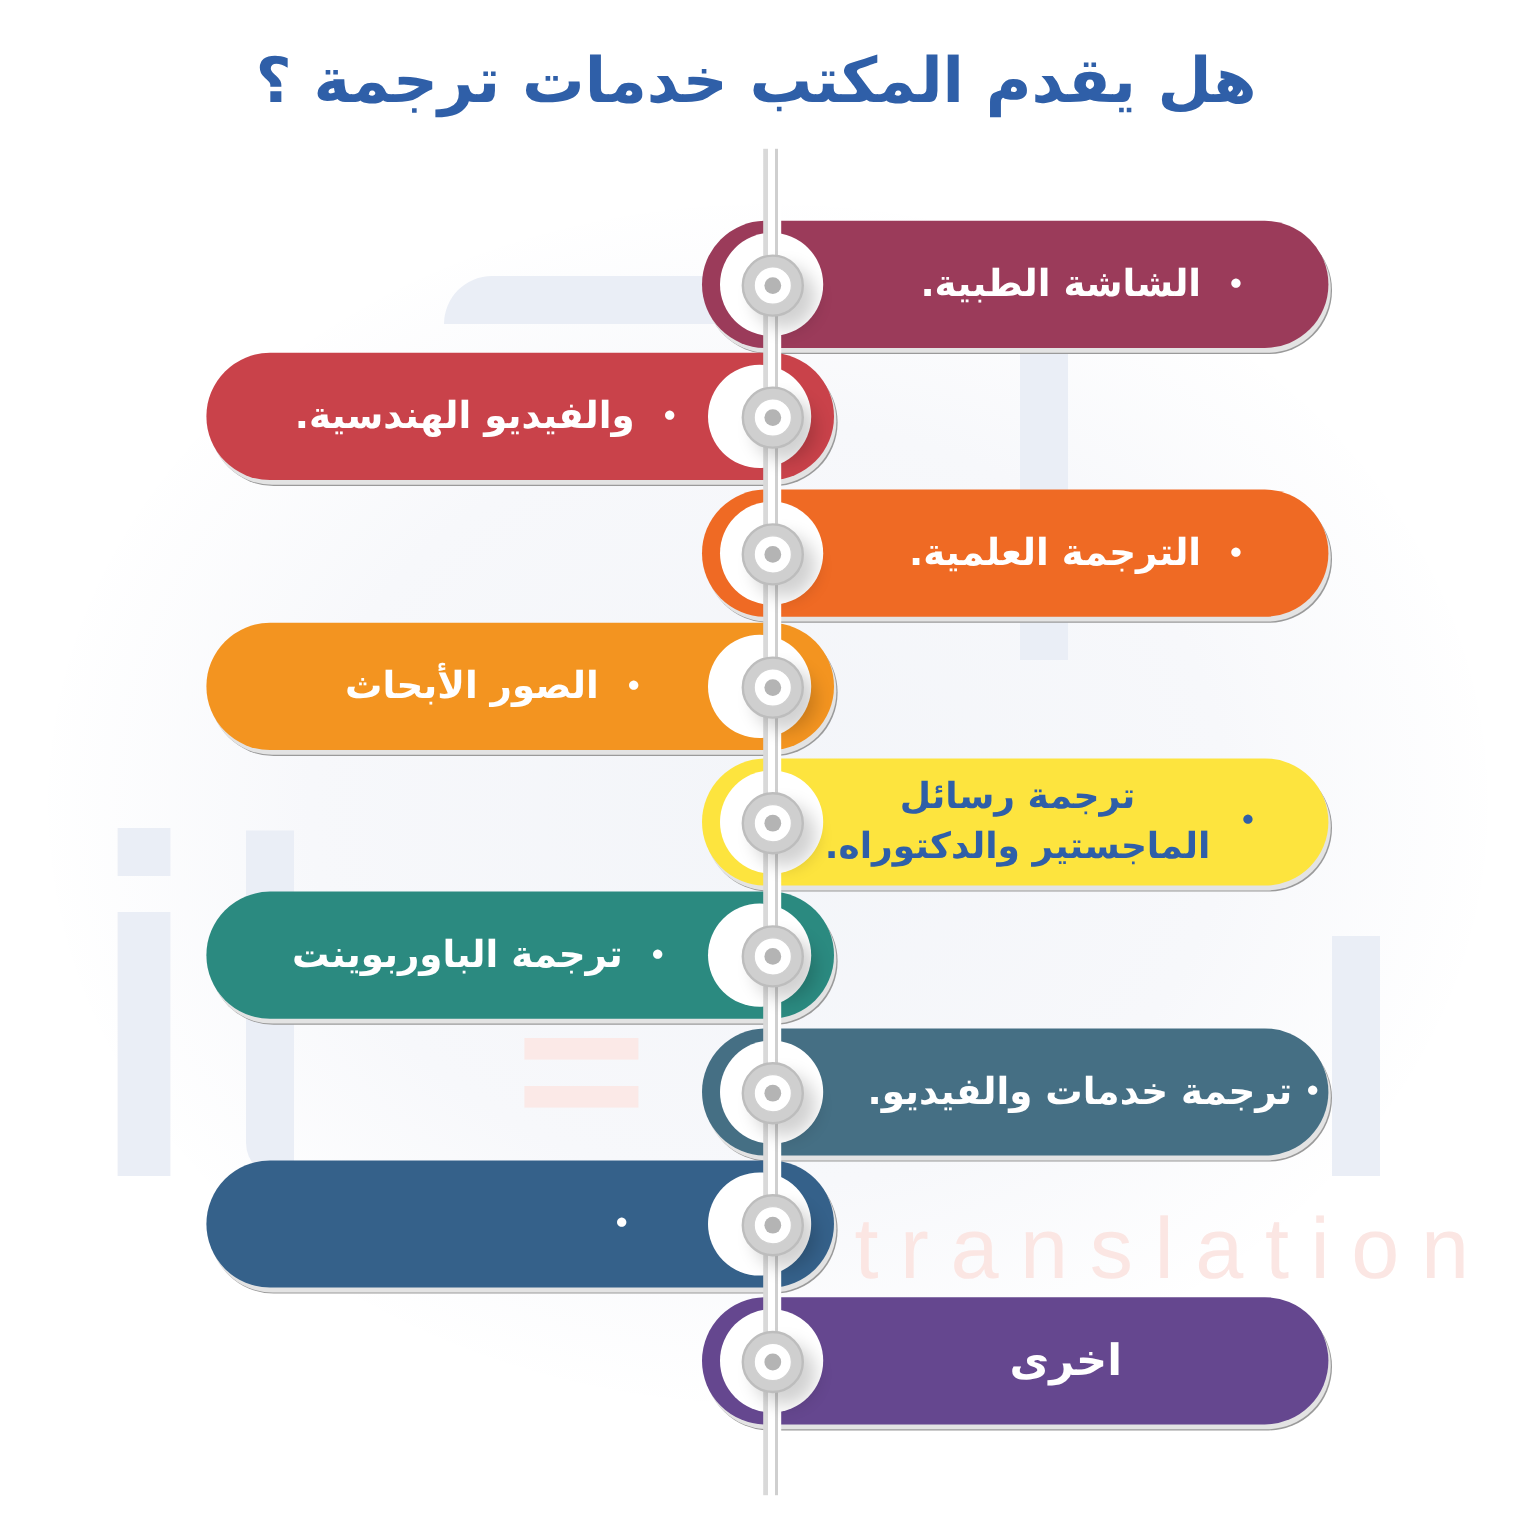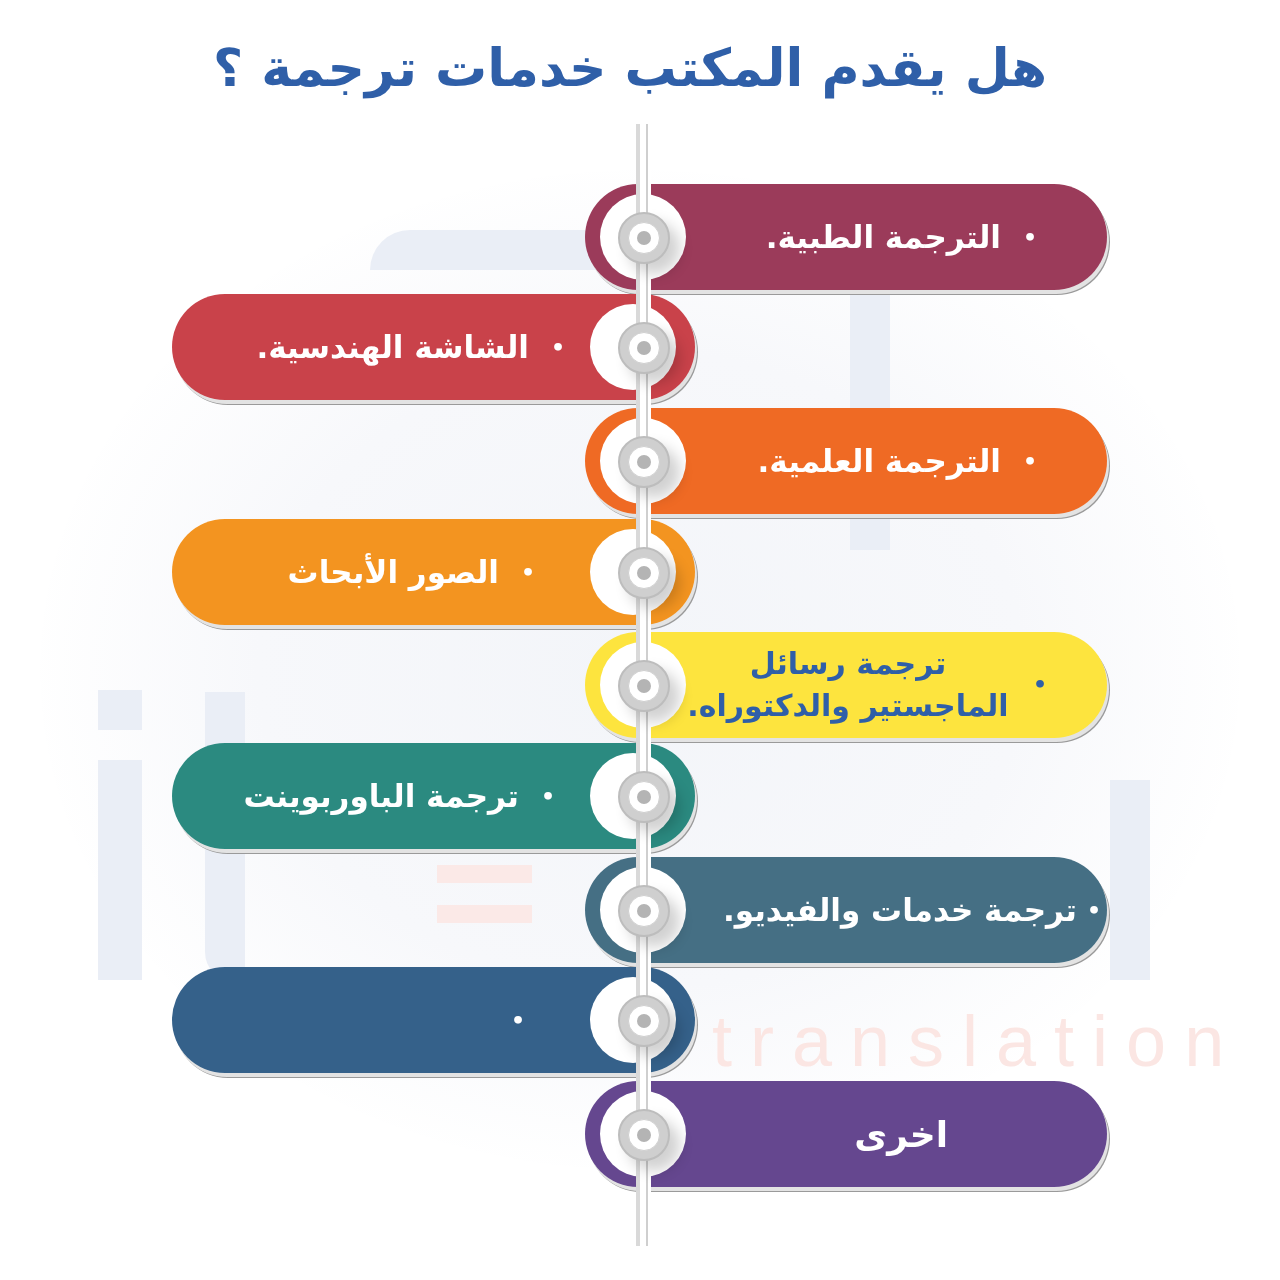--- a/index.html
+++ b/index.html
@@ -77,33 +77,33 @@
 <div class="wm-text">translation</div>
 
 <h1 class="title" style="margin:0;">هل يقدم المكتب خدمات ترجمة ؟</h1>
 
 <div class="spine"></div>
 
 <div class="pill right" style="top:184px;background:#9b3b5a;">
   <div class="notch" style="left:15px;top:10px;"></div>
   <div class="pill-text">
     <span class="bullet">•</span>
-    <span>الترجمة الطبية.</span>
+    <span>الشاشة الطبية.</span>
   </div>
 </div>
 <div class="node" style="left:618px;top:212px;">
     <div class="ring"></div>
     <div class="dot"></div>
   </div>
 
 <div class="pill left" style="top:294px;background:#c9424a;">
   <div class="notch" style="left:418px;top:10px;"></div>
   <div class="pill-text">
     <span class="bullet">•</span>
-    <span>الشاشة الهندسية.</span>
+    <span>والفيديو الهندسية.</span>
   </div>
 </div>
 <div class="node" style="left:618px;top:322px;">
     <div class="ring"></div>
     <div class="dot"></div>
   </div>
 
 <div class="pill right" style="top:408px;background:#ef6a24;">
   <div class="notch" style="left:15px;top:10px;"></div>
   <div class="pill-text">
@@ -170,20 +170,20 @@
     <span class="bullet">•</span>
   </div>
 </div>
 <div class="node" style="left:618px;top:995px;">
     <div class="ring"></div>
     <div class="dot"></div>
   </div>
 
 <div class="pill right" style="top:1081px;background:#65478f;">
   <div class="notch" style="left:15px;top:10px;"></div>
-  <div class="pill-text" style="right:159px;font-size:36px;">
+  <div class="pill-text" style="right:172px;font-size:36px;">
     <span>اخرى</span>
   </div>
 </div>
 <div class="node" style="left:618px;top:1109px;">
     <div class="ring"></div>
     <div class="dot"></div>
   </div>
 
 </body></html>

